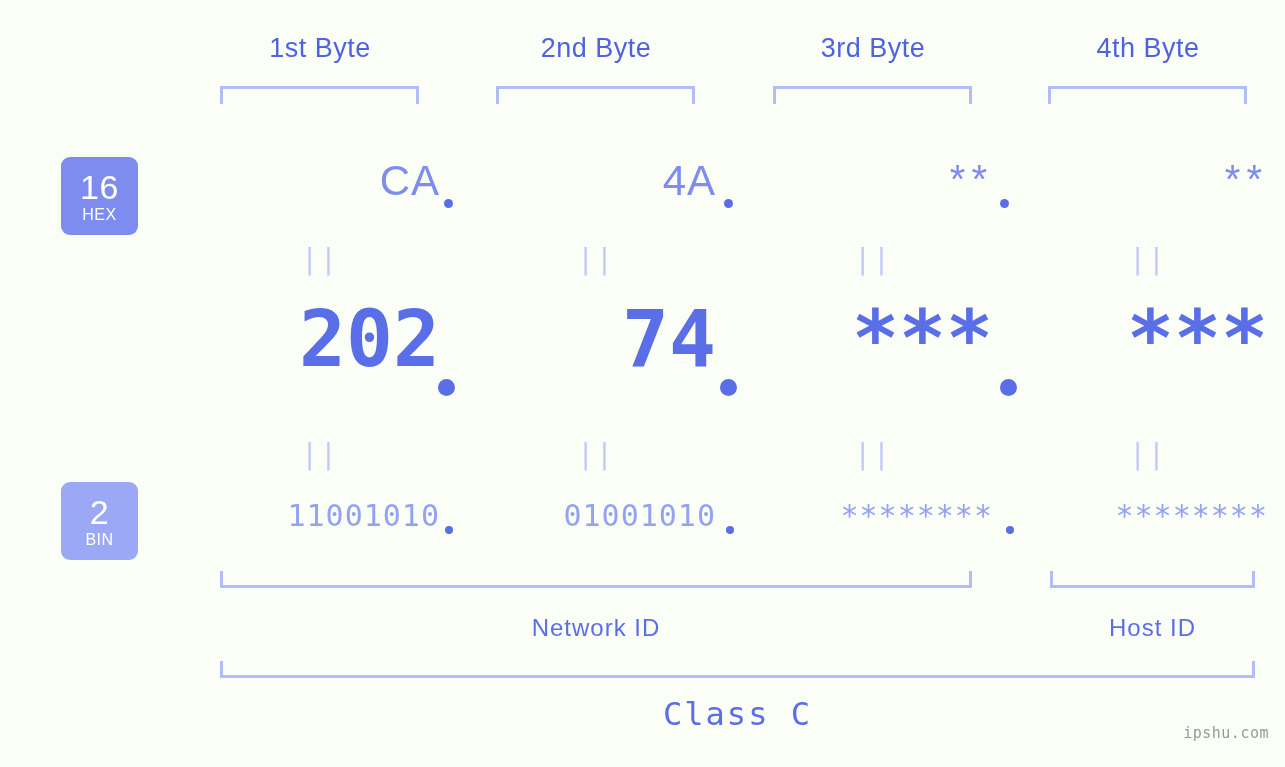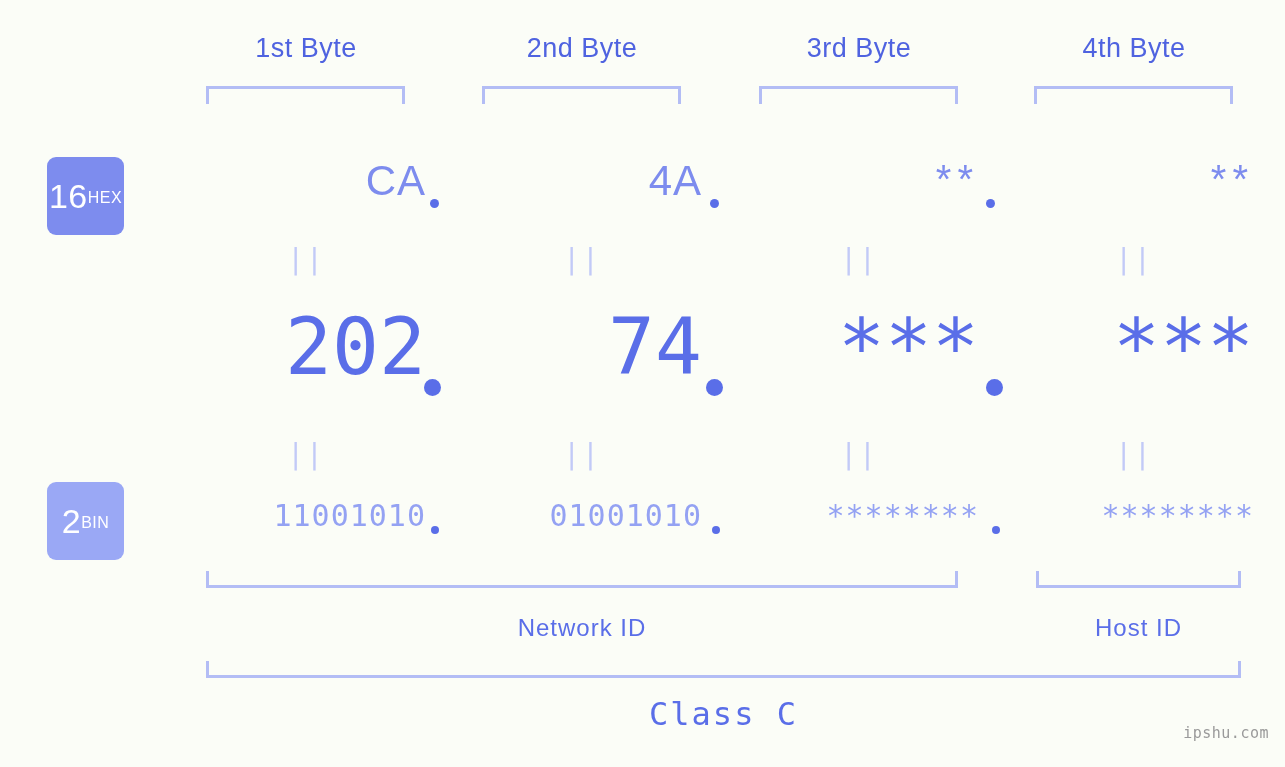--- a/index.html
+++ b/index.html
@@ -11,20 +11,21 @@
     height: 767px;
     background: #fbfdf7;
     font-family: "Liberation Sans", sans-serif;
     overflow: hidden;
     position: relative;
   }
 
   .stage {
     position: absolute;
     inset: 0;
+    margin-left: 14px;
   }
 
   
   .byte-label {
     position: absolute;
     top: 33px;
     width: 240px;
     text-align: center;
     font-family: "Liberation Sans", sans-serif;
     font-size: 27px;
@@ -45,20 +46,21 @@
 
   
   .badge {
     position: absolute;
     left: 47px;
     width: 77px;
     height: 78px;
     border-radius: 9px;
     color: #ffffff;
     display: flex;
+    flex-direction: column;
     align-items: center;
     justify-content: center;
     line-height: 1;
   }
   .badge .num {
     font-size: 34px;
     font-weight: 400;
     letter-spacing: 0.5px;
   }
   .badge .abbr {
@@ -86,26 +88,26 @@
     font-size: 42px;
     letter-spacing: 1px;
   }
   .row-hex .cell.stars {
     font-size: 40px;
     letter-spacing: 6px;
   }
 
   
   .row-dec .cell {
-    top: 302px;
+    top: 294px;
     font-family: "DejaVu Sans Mono", monospace;
     font-size: 78px;
     color: #5a6ee8;
     letter-spacing: 0px;
-    font-weight: 400;
+    font-weight: 700;
   }
 
   
   .row-bin .cell {
     top: 498px;
     font-family: "DejaVu Sans Mono", monospace;
     font-size: 30px;
     color: #94a2f3;
     letter-spacing: 1px;
   }

